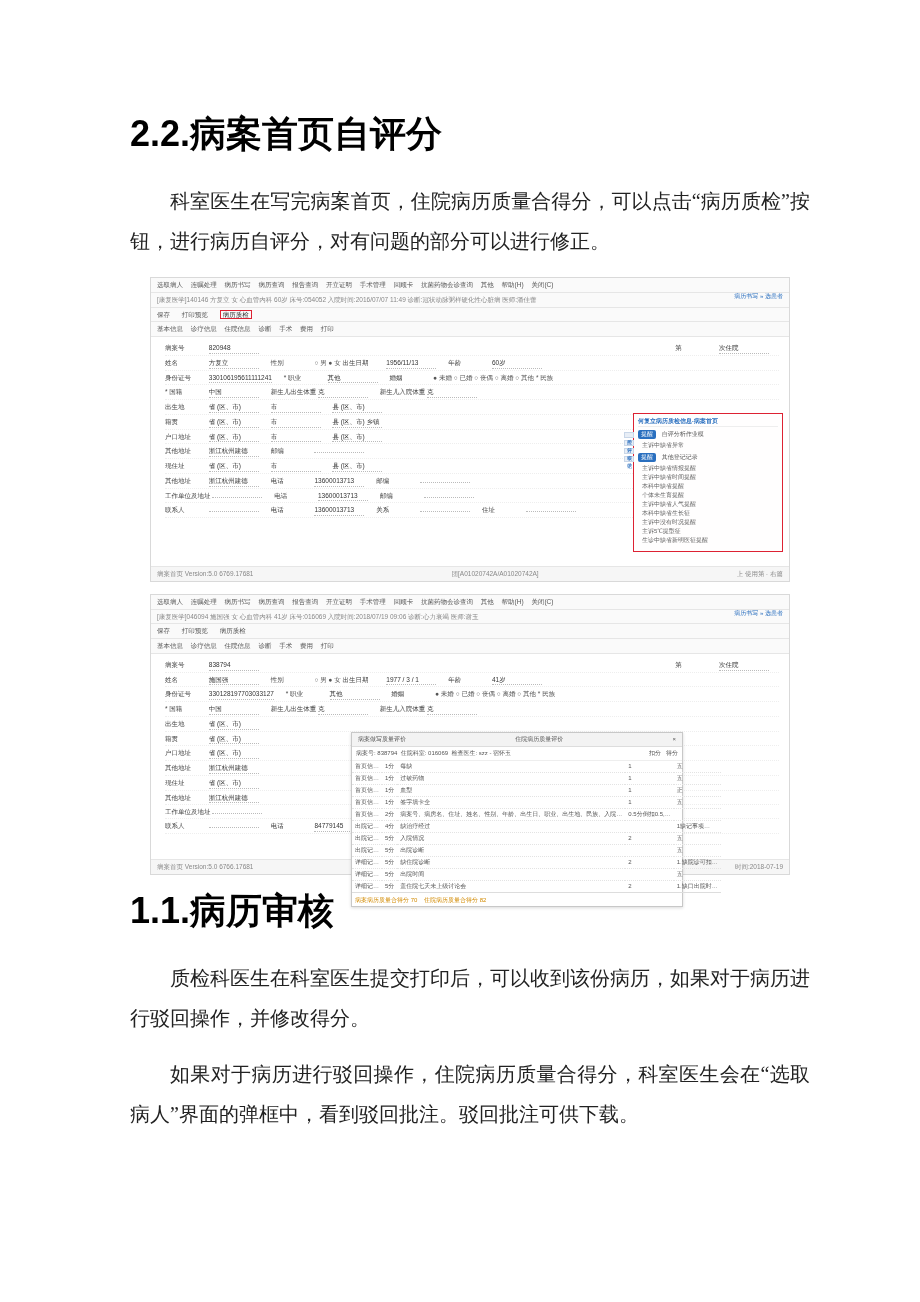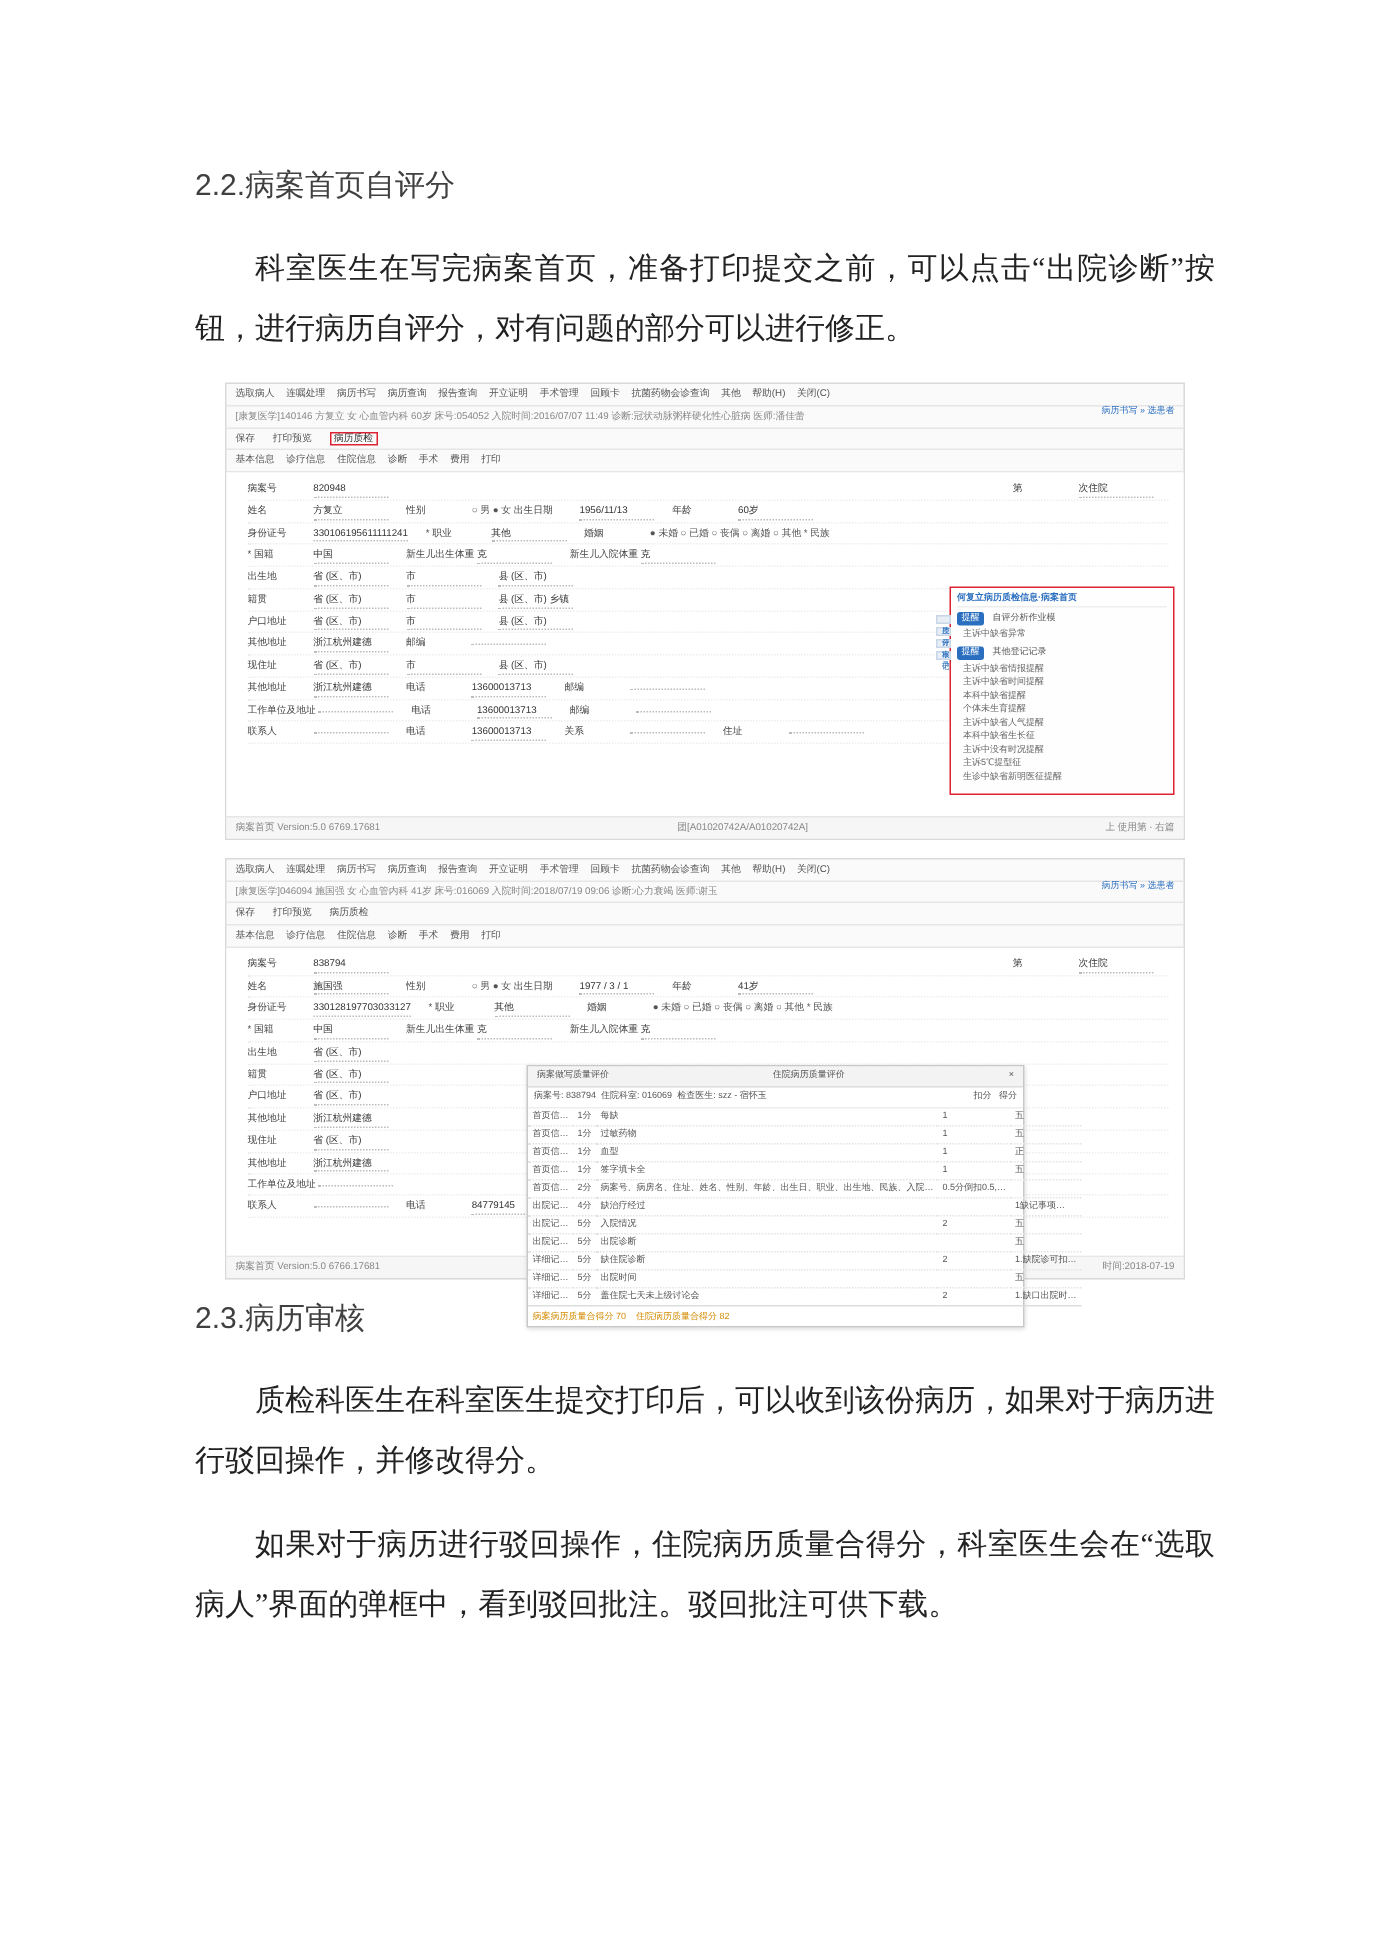--- a/index.html
+++ b/index.html
@@ -9,24 +9,24 @@
     width: 920px;
   }
   body {
     font-family: "Microsoft YaHei", "SimSun", "Songti SC", sans-serif;
     color: #222;
     padding: 110px 110px 60px 130px; 
     box-sizing: border-box;
   }
   h2.section-heading {
     font-family: "Microsoft YaHei", "SimHei", "Heiti SC", sans-serif;
-    font-size: 20px;
-    font-weight: 400;
+    font-size: 36px;
+    font-weight: 700;
     margin: 0 0 22px 0;
-    color: #404040;
+    color: #000000;
   }
   p.body-para {
     font-size: 20px;
     font-weight: 500;
     line-height: 2.0;
     margin: 0 0 16px 0;
     text-align: justify;
     text-indent: 2em;
     color: #222;
     font-family: "SimSun", "Songti SC", serif;
@@ -212,21 +212,21 @@
     color: #2a6fbf;
     text-align: right;
     line-height: 1.4;
   }
 </style>
 </head>
 <body>
 
 <h2 class="section-heading" data-bind="sections.s22.heading">2.2.病案首页自评分</h2>
 
-<p class="body-para" data-bind="sections.s22.para1">科室医生在写完病案首页，准备打印提交之前，可以点击“出院诊断”按钮，进行病历自评分，对有问题的部分可以进行修正。</p>
+<p class="body-para" data-bind="sections.s22.para1">科室医生在写完病案首页，住院病历质量合得分，可以点击“病历质检”按钮，进行病历自评分，对有问题的部分可以进行修正。</p>
 
 <div class="figure" style="height:auto;">
   <div class="fig-top-menu" data-bind="figure1.top_menu">选取病人  连嘱处理  病历书写  病历查询  报告查询  开立证明  手术管理  回顾卡  抗菌药物会诊查询  其他  帮助(H)  关闭(C)</div>
   <div class="fig-info-line" data-bind="figure1.info_line">[康复医学]140146 方复立 女 心血管内科 60岁 床号:054052 入院时间:2016/07/07 11:49 诊断:冠状动脉粥样硬化性心脏病 医师:潘佳蕾</div>
   <div class="fig-toolbar">
     <span data-bind="figure1.toolbar.save">保存</span>
     <span data-bind="figure1.toolbar.print">打印预览</span>
     <span class="hot" data-bind="figure1.toolbar.hot">病历质检</span>
   </div>
   <div class="fig-tabs" data-bind="figure1.tabs">基本信息  诊疗信息  住院信息  诊断  手术  费用  打印</div>
@@ -570,17 +570,17 @@
     </div>
   </div>
 
   <div class="fig-status">
     <span class="fig-status-left" data-bind="figure2.status_left">病案首页 Version:5.0 6766.17681</span>
     <span data-bind="figure2.status_mid">团[A01020742A/A01020742A]  上 使用第 ∙ 右篇</span>
     <span class="fig-status-right" data-bind="figure2.status_right">时间:2018-07-19</span>
   </div>
 </div>
 
-<h2 class="section-heading" data-bind="sections.s23.heading">2.3.病历审核</h2>
+<h2 class="section-heading" data-bind="sections.s23.heading">1.1.病历审核</h2>
 
 <p class="body-para" data-bind="sections.s23.para1">质检科医生在科室医生提交打印后，可以收到该份病历，如果对于病历进行驳回操作，并修改得分。</p>
 
 <p class="body-para" data-bind="sections.s23.para2">如果对于病历进行驳回操作，住院病历质量合得分，科室医生会在“选取病人”界面的弹框中，看到驳回批注。驳回批注可供下载。</p>
 
 </body></html>

